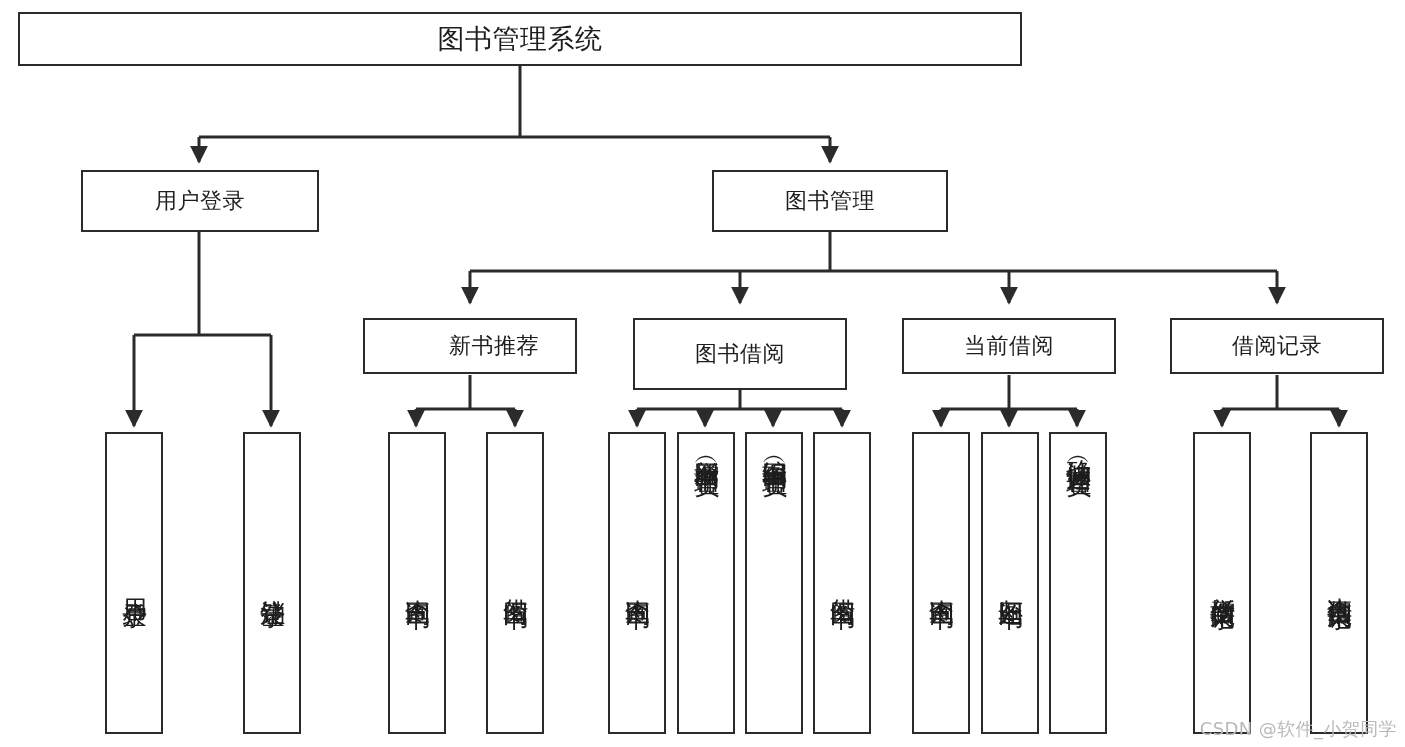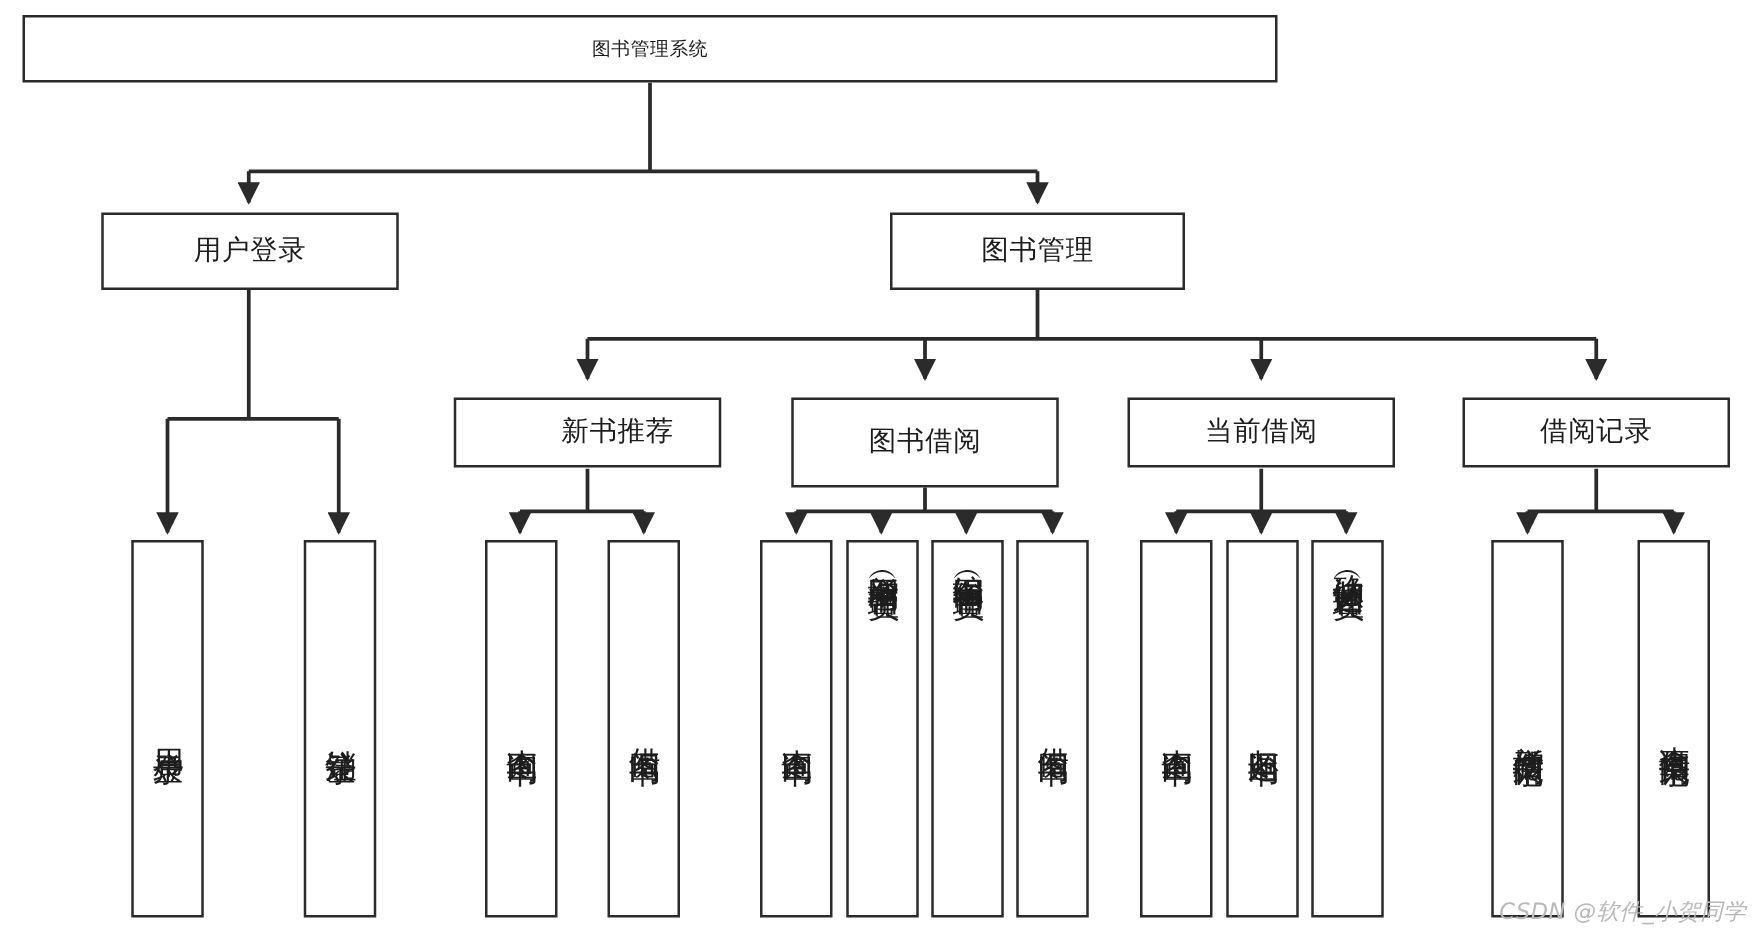--- a/index.html
+++ b/index.html
@@ -38,21 +38,21 @@
   .node-label {
     display: block;
     line-height: 1.08;
     letter-spacing: 0.5px;
     white-space: nowrap;
   }
   .horiz .node-label {
     font-size: 22px;
   }
   .node-box.root .node-label {
-    font-size: 15px;
+    font-size: 27px;
   }
   .vert {
     align-items: center;
     justify-content: center;
     padding: 6px 0;
   }
   .vert .node-label {
     writing-mode: vertical-rl;
     text-orientation: upright;
     font-size: 25px;
@@ -65,21 +65,20 @@
   }
   #watermark {
     position: absolute;
     right: 8px;
     bottom: 6px;
     font-size: 18px;
     color: #b9b9b9;
     letter-spacing: 0.4px;
     white-space: nowrap;
     user-select: none;
-    font-style: italic;
   }
 </style>
 </head>
 <body>
 
 <div id="diagram-root">
 
   <svg id="diagram-svg" viewBox="0 0 1405 747">
     <defs>
       <marker id="arrow" viewBox="0 0 10 10" refX="9" refY="5" markerWidth="6" markerHeight="6" orient="auto-start-reverse">

